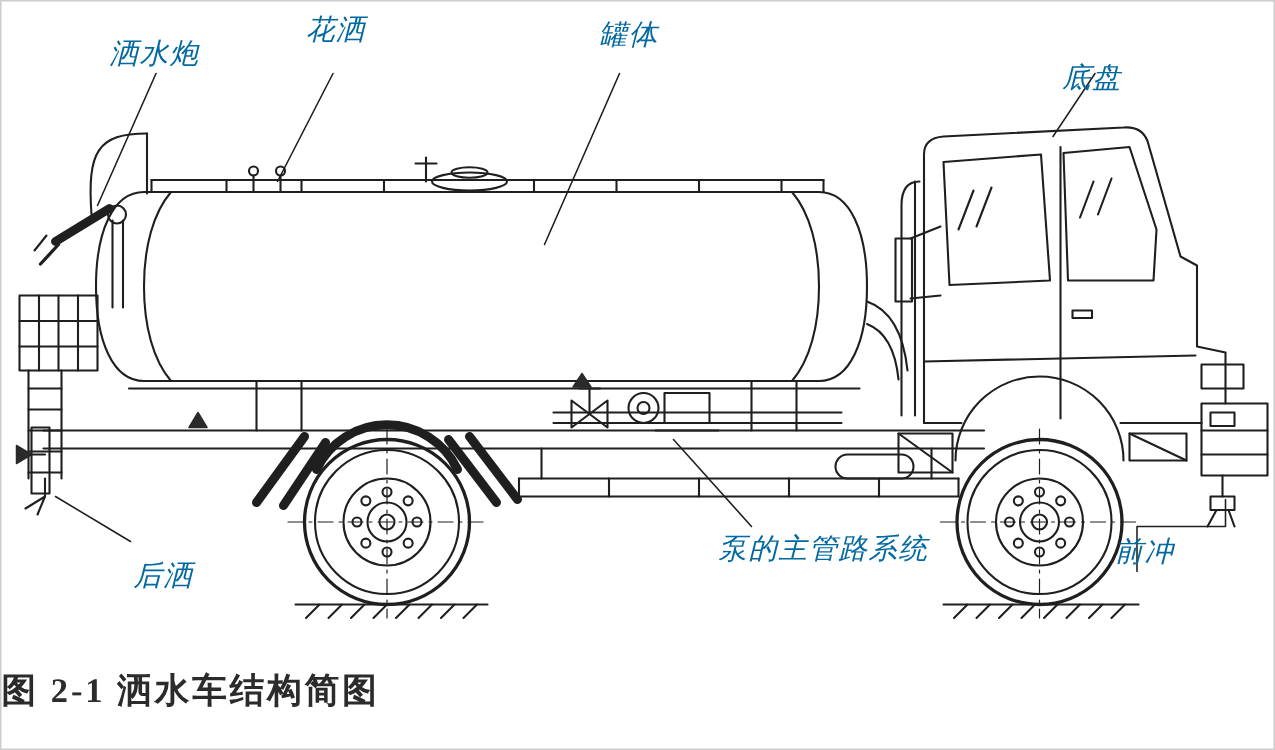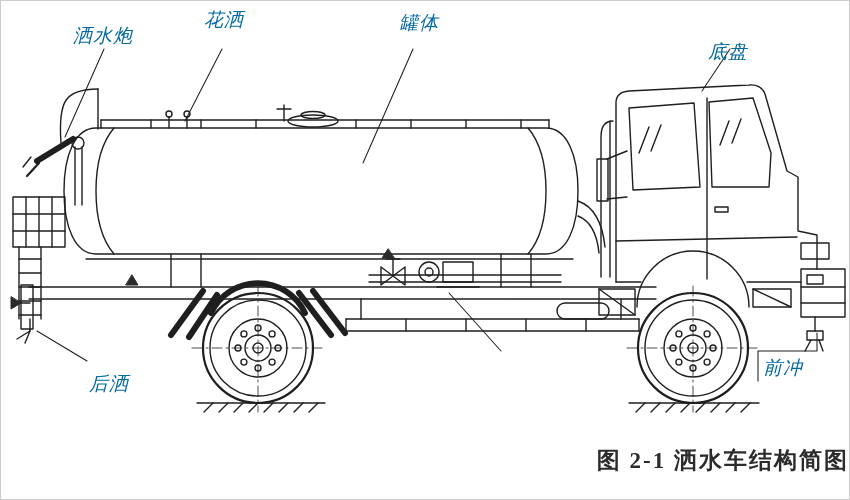--- a/index.html
+++ b/index.html
@@ -14,21 +14,21 @@
   .art .dark  { fill:#2a2a2a; stroke:#2a2a2a; stroke-width:1; }
   .art .thick { stroke-width:6; }
   .art .med   { stroke-width:2.2; }
   .art .cl    { stroke-width:0.8; stroke-dasharray:10 4 2 4; }
   .art .leaders * { stroke-width:1.05; }
   .lbl {
     position:absolute; font-size:19px; color:#0369a1;
     letter-spacing:1px; white-space:nowrap;font-style:italic;
   }
   .caption {
-    position:absolute; left:0; right:0; top:444px; text-align:right;
+    position:absolute; left:0; right:0; top:444px; text-align:left;
     font-size:23px; font-weight:600; letter-spacing:2px; color:#2b2b2b;
   }
 </style>
 </head>
 <body>
 
 <div class="page">
 
   <svg class="art" width="850" height="500" viewBox="0 0 850 500" xmlns="http://www.w3.org/2000/svg" xmlns:xlink="http://www.w3.org/1999/xlink">
 
@@ -253,18 +253,19 @@
   <div class="lbl" style="left:72px; top:22px">洒水炮</div>
 
   <div class="lbl" style="left:203px; top:6px">花洒</div>
 
   <div class="lbl" style="left:398px; top:9px">罐体</div>
 
   <div class="lbl" style="left:707px; top:38px">底盘</div>
 
   <div class="lbl" style="left:88px; top:370px">后洒</div>
 
-
-  <div class="lbl" style="left:762px; top:354px">前冲</div>
+  <div class="lbl" style="left:478px; top:352px">泵的主管路系统</div>
+
+  <div class="lbl" style="left:742px; top:354px">前冲</div>
 
   <div class="caption">图 2-1 洒水车结构简图</div>
 
 </div>
 
 </body></html>

